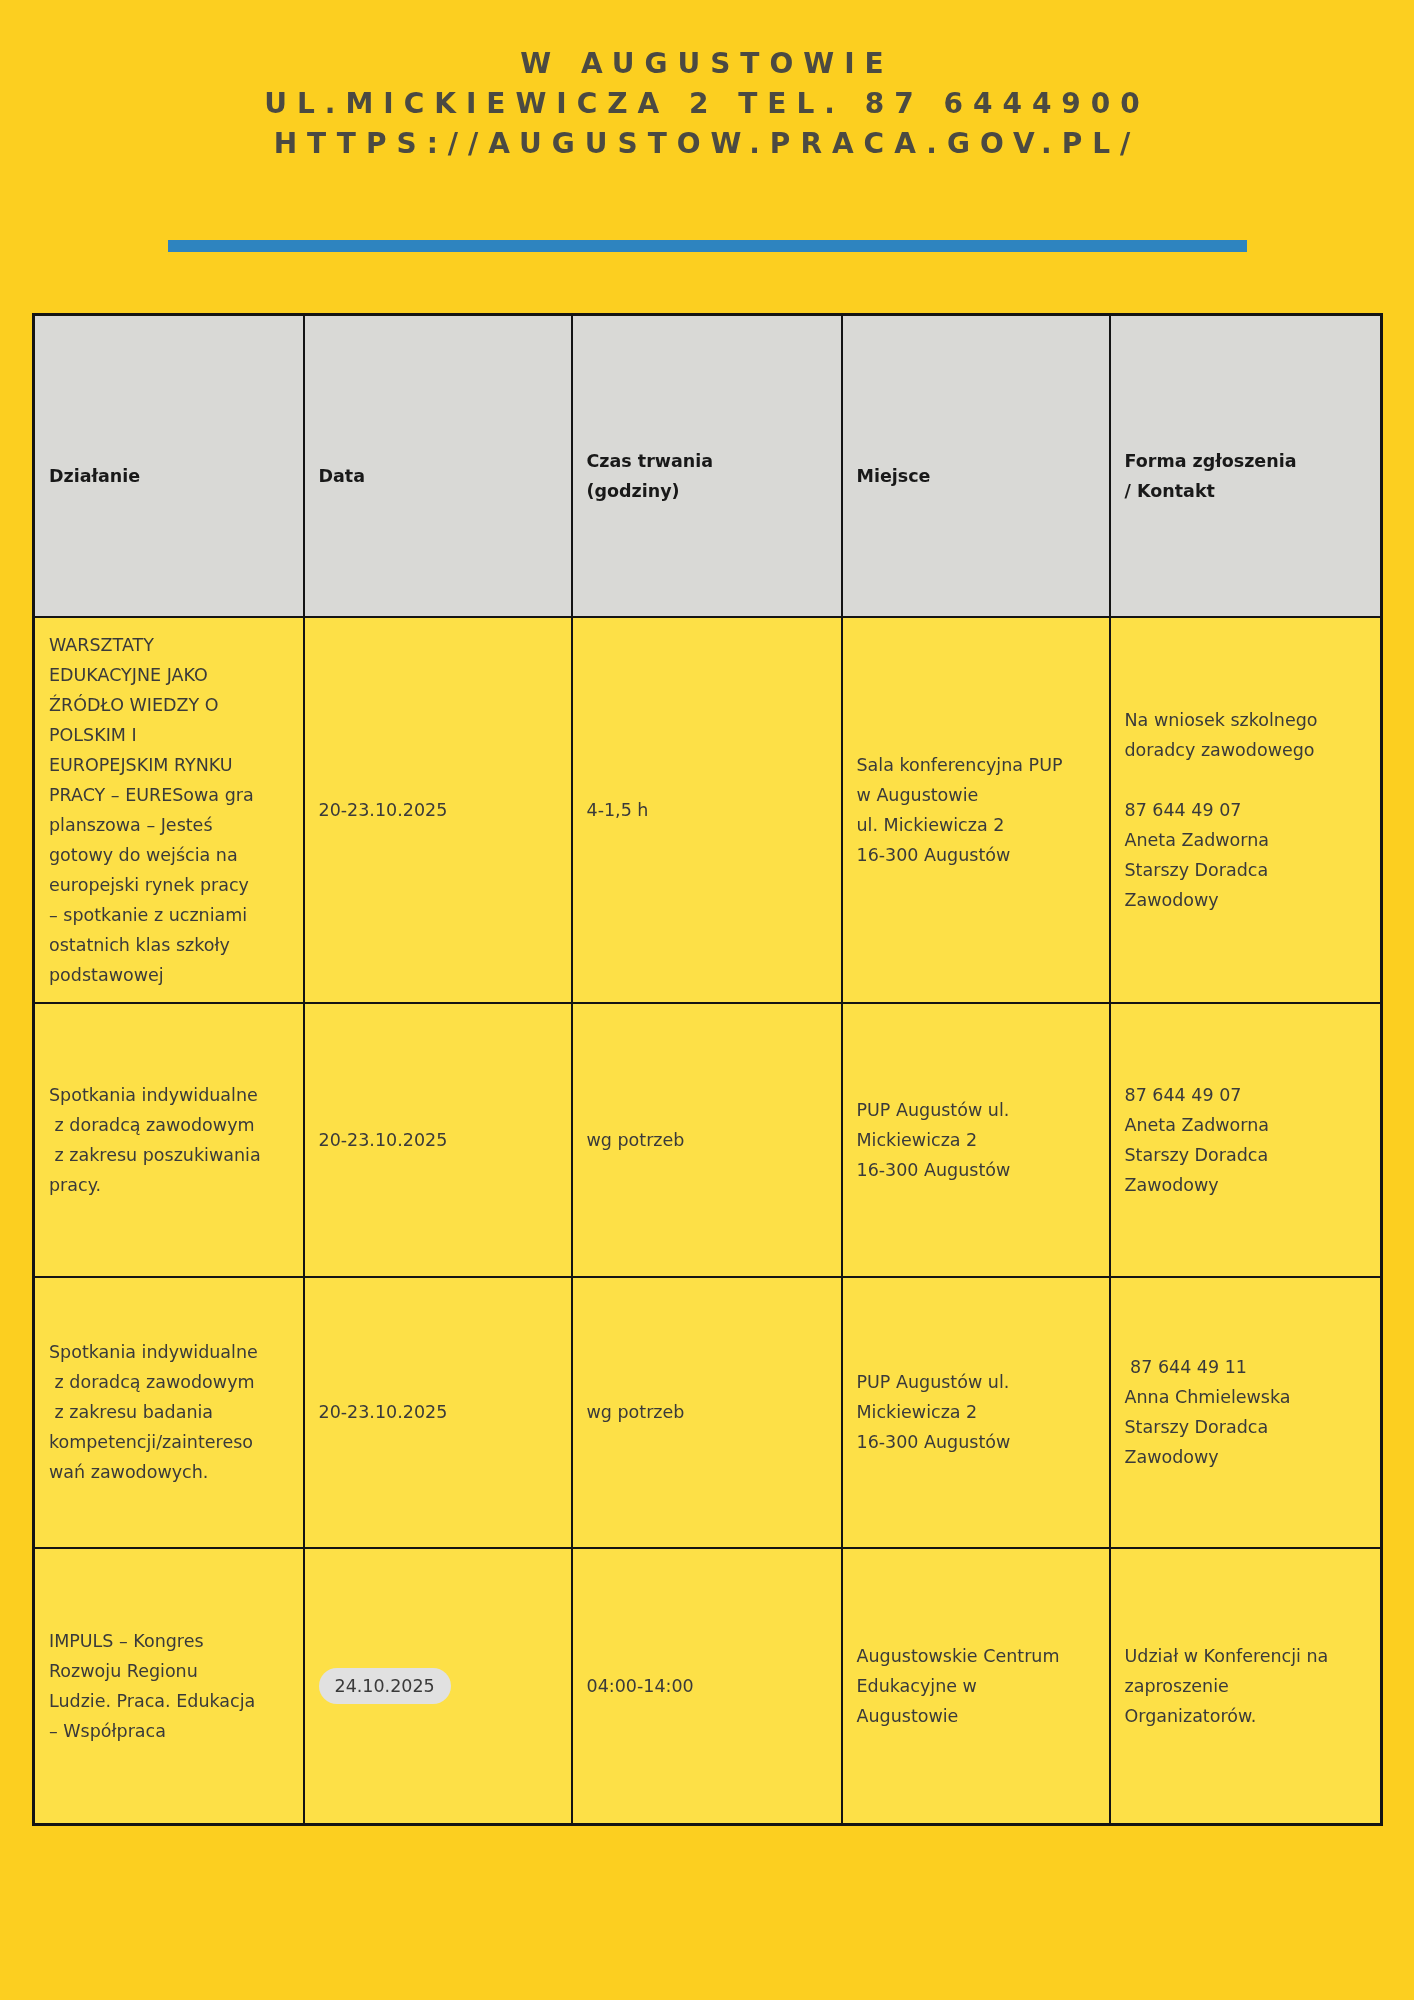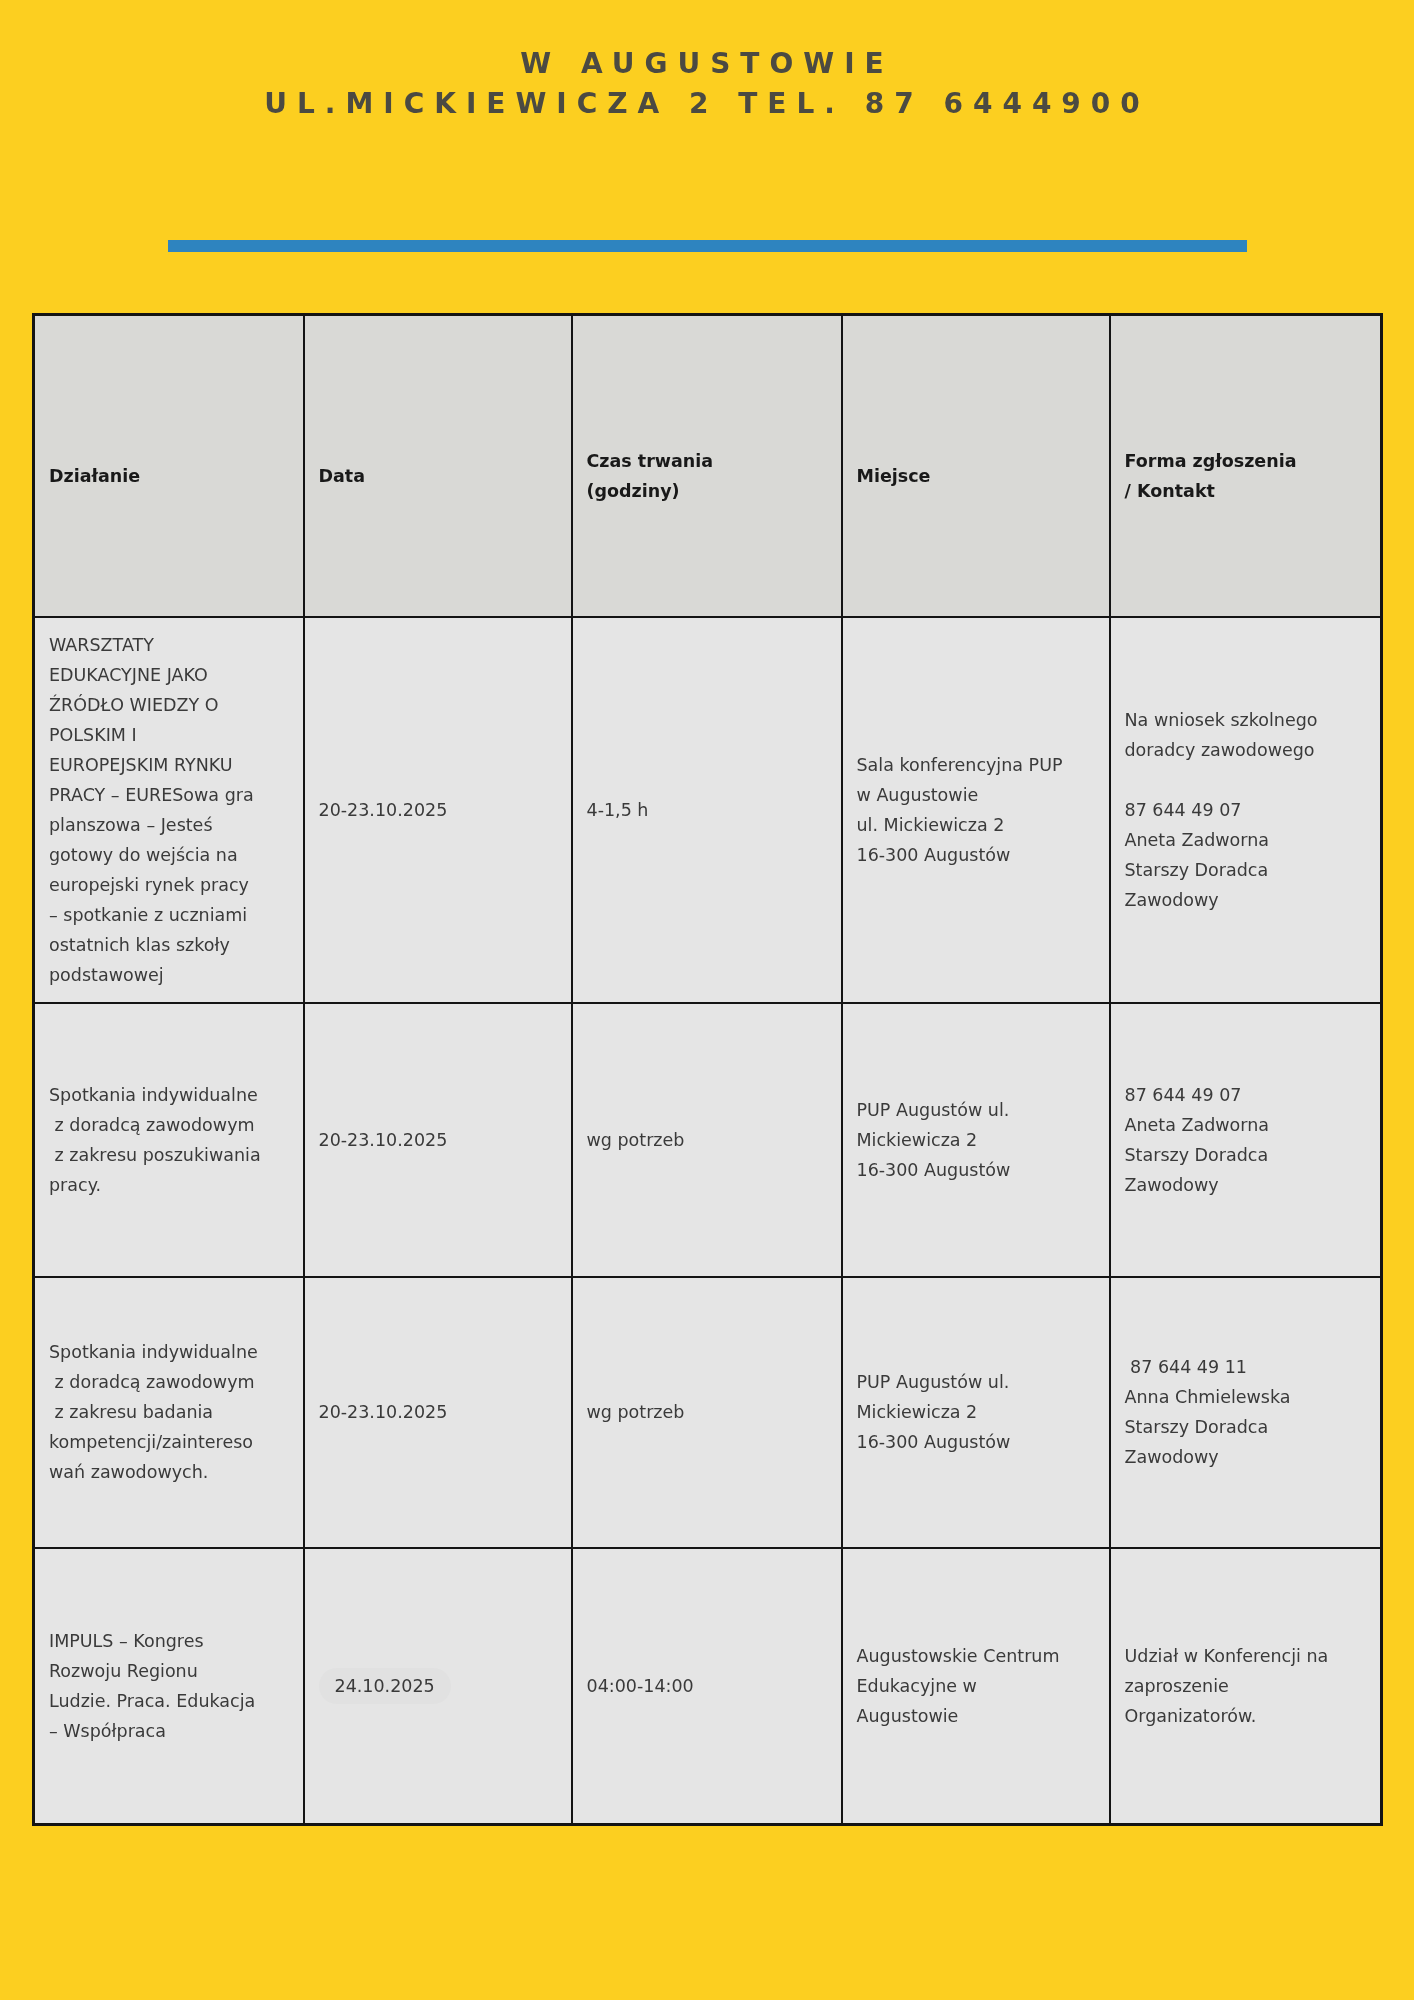--- a/index.html
+++ b/index.html
@@ -43,21 +43,21 @@
   }
   .schedule th {
     background: #d9d9d6;
     color: #191919;
     font-size: 17.5px;
     font-weight: bold;
     line-height: 30px;
     padding-top: 32px;
   }
   .schedule td {
-    background: #e5e5e5;
+    background: #fde047;
     color: #3a3a3a;
     font-size: 17.5px;
     font-weight: normal;
     line-height: 30px;
   }
   .cell-text { white-space: pre-wrap; }
   .pill {
     background: #e1e1e1;
     border-radius: 18px;
     padding: 3px 16px;
@@ -68,20 +68,21 @@
   tr.row-1  { height: 274px; }
   tr.row-2  { height: 271px; }
   tr.row-3  { height: 277px; }
 </style>
 </head>
 <body>
 
 <div class="top-header">
   <div class="hline">W AUGUSTOWIE</div>
   <div class="hline">UL.MICKIEWICZA 2 TEL. 87 6444900</div>
+  <div class="hline">HTTPS://AUGUSTOW.PRACA.GOV.PL/</div>
 </div>
 
 <div class="divider"></div>
 
 <table class="schedule">
   <colgroup>
     <col style="width:270px">
       <col style="width:268px">
       <col style="width:270px">
       <col style="width:268px">

